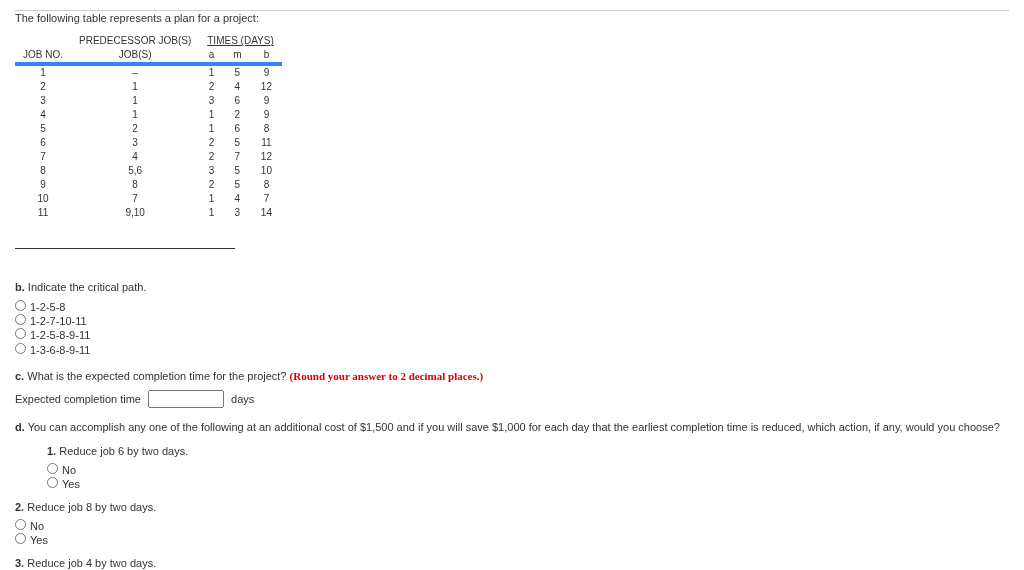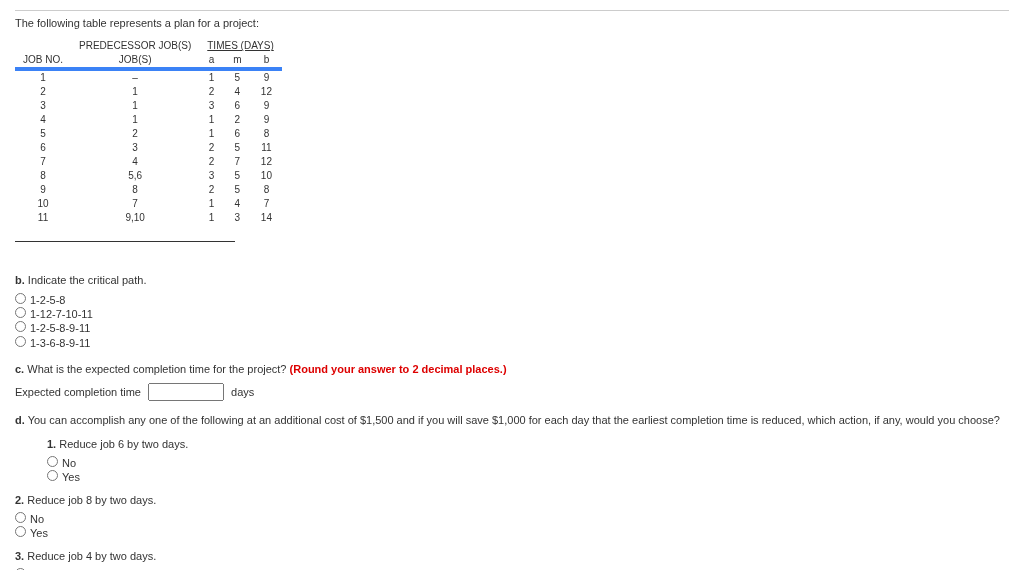--- a/index.html
+++ b/index.html
@@ -6,25 +6,24 @@
       font-family: Arial, sans-serif;
       font-size: 11px;
       color: #333;
       margin: 0;
       padding: 10px 15px;
       line-height: 1.4;
     }
     .intro {
       margin-bottom: 8px;
       border-top: 1px solid #ccc;
-      padding-top: 5px;
     }
     .project-table {
       border-collapse: collapse;
-      margin-bottom: 16px;
+      margin-bottom: 28px;
       font-size: 10px;
     }
     .project-table th, .project-table td {
       padding: 0 8px;
       text-align: center;
       font-weight: normal;
     }
     .header-row th {
       border-bottom: 4px solid #3b82f6;
     }
@@ -33,20 +32,21 @@
     }
     .section {
       margin-bottom: 12px;
     }
     .section-label {
       font-weight: bold;
     }
     .red-text {
       color: #d00;
       font-weight: bold;
+      font-family: Liberation Serif, serif;
     }
     .options {
       margin-top: 4px;
       margin-bottom: 8px;
     }
     .option-row {
       display: flex;
       align-items: flex-start;
       line-height: 1.3;
     }
@@ -179,21 +179,21 @@
 <div class="section" style="margin-top:31px">
   <span class="section-label">b.</span>
   <span>Indicate the critical path.</span>
   <div class="options" id="b-opts">
       <div class="option-row">
         <input type="radio" name="qb" style="">
         <span>1-2-5-8</span>
       </div>
       <div class="option-row">
         <input type="radio" name="qb" style="">
-        <span>1-12-7-10-11</span>
+        <span>1-2-7-10-11</span>
       </div>
       <div class="option-row">
         <input type="radio" name="qb" style="">
         <span>1-2-5-8-9-11</span>
       </div>
       <div class="option-row">
         <input type="radio" name="qb" style="">
         <span>1-3-6-8-9-11</span>
       </div>
     </div>

